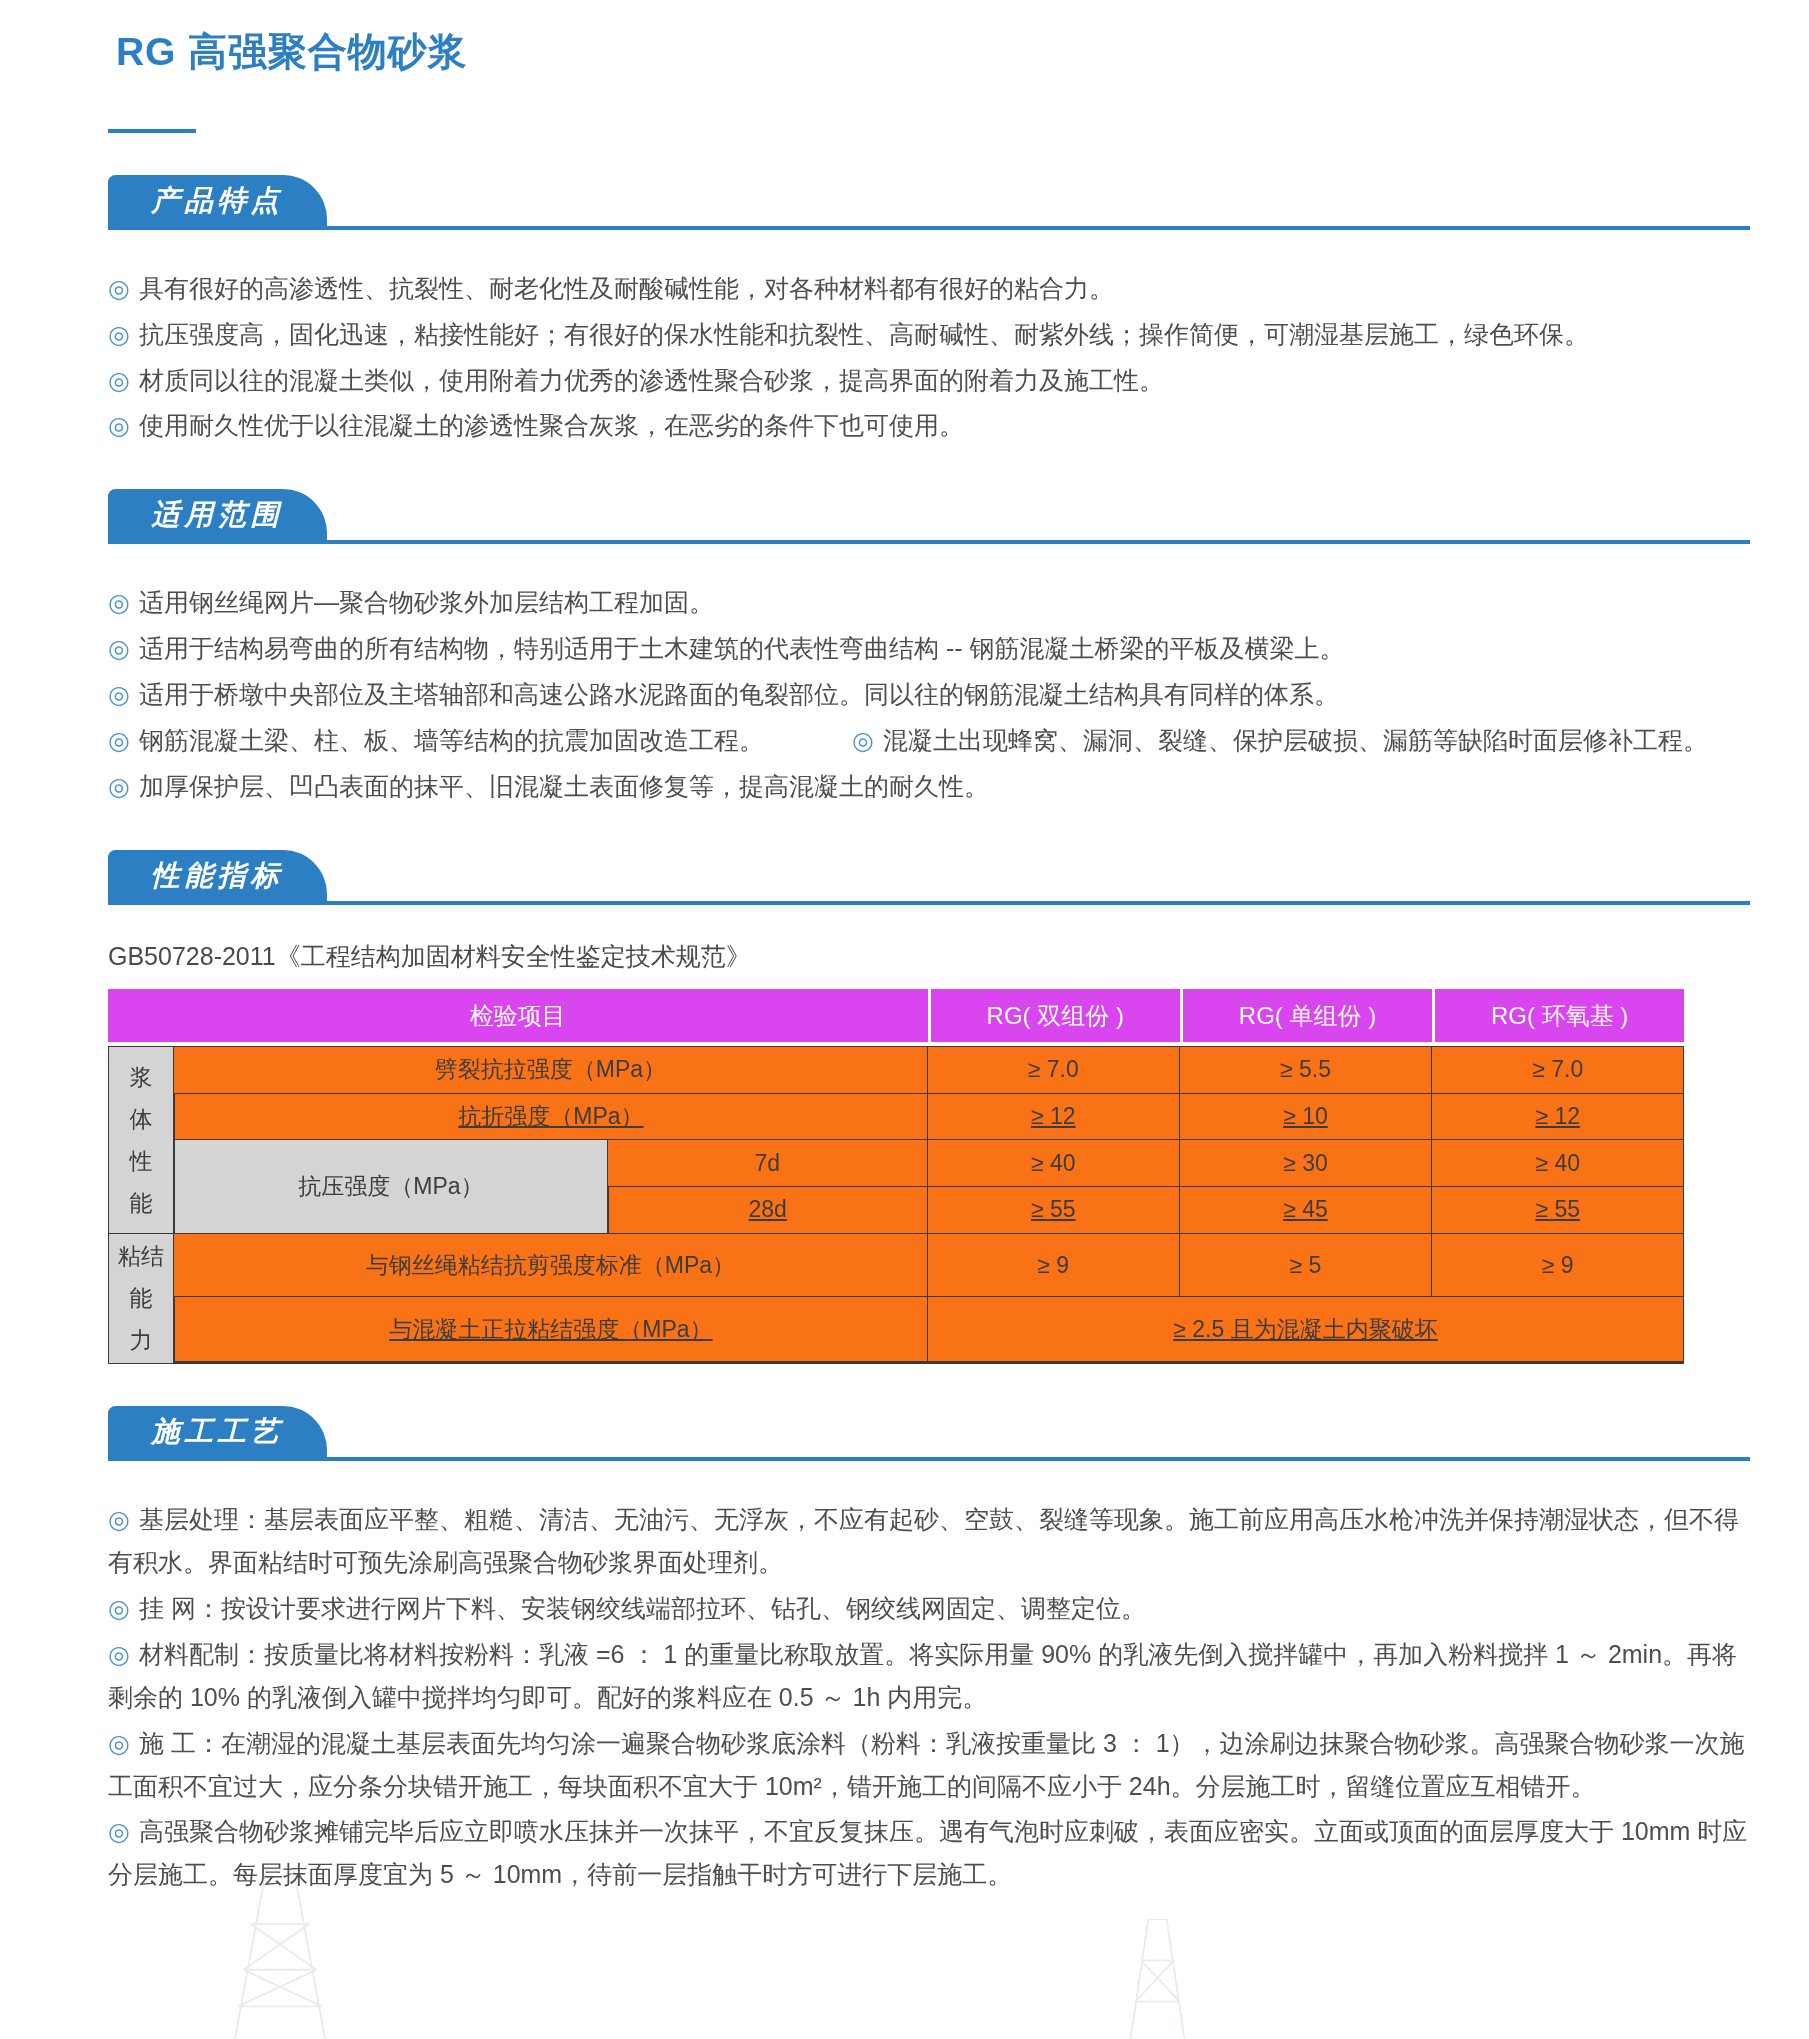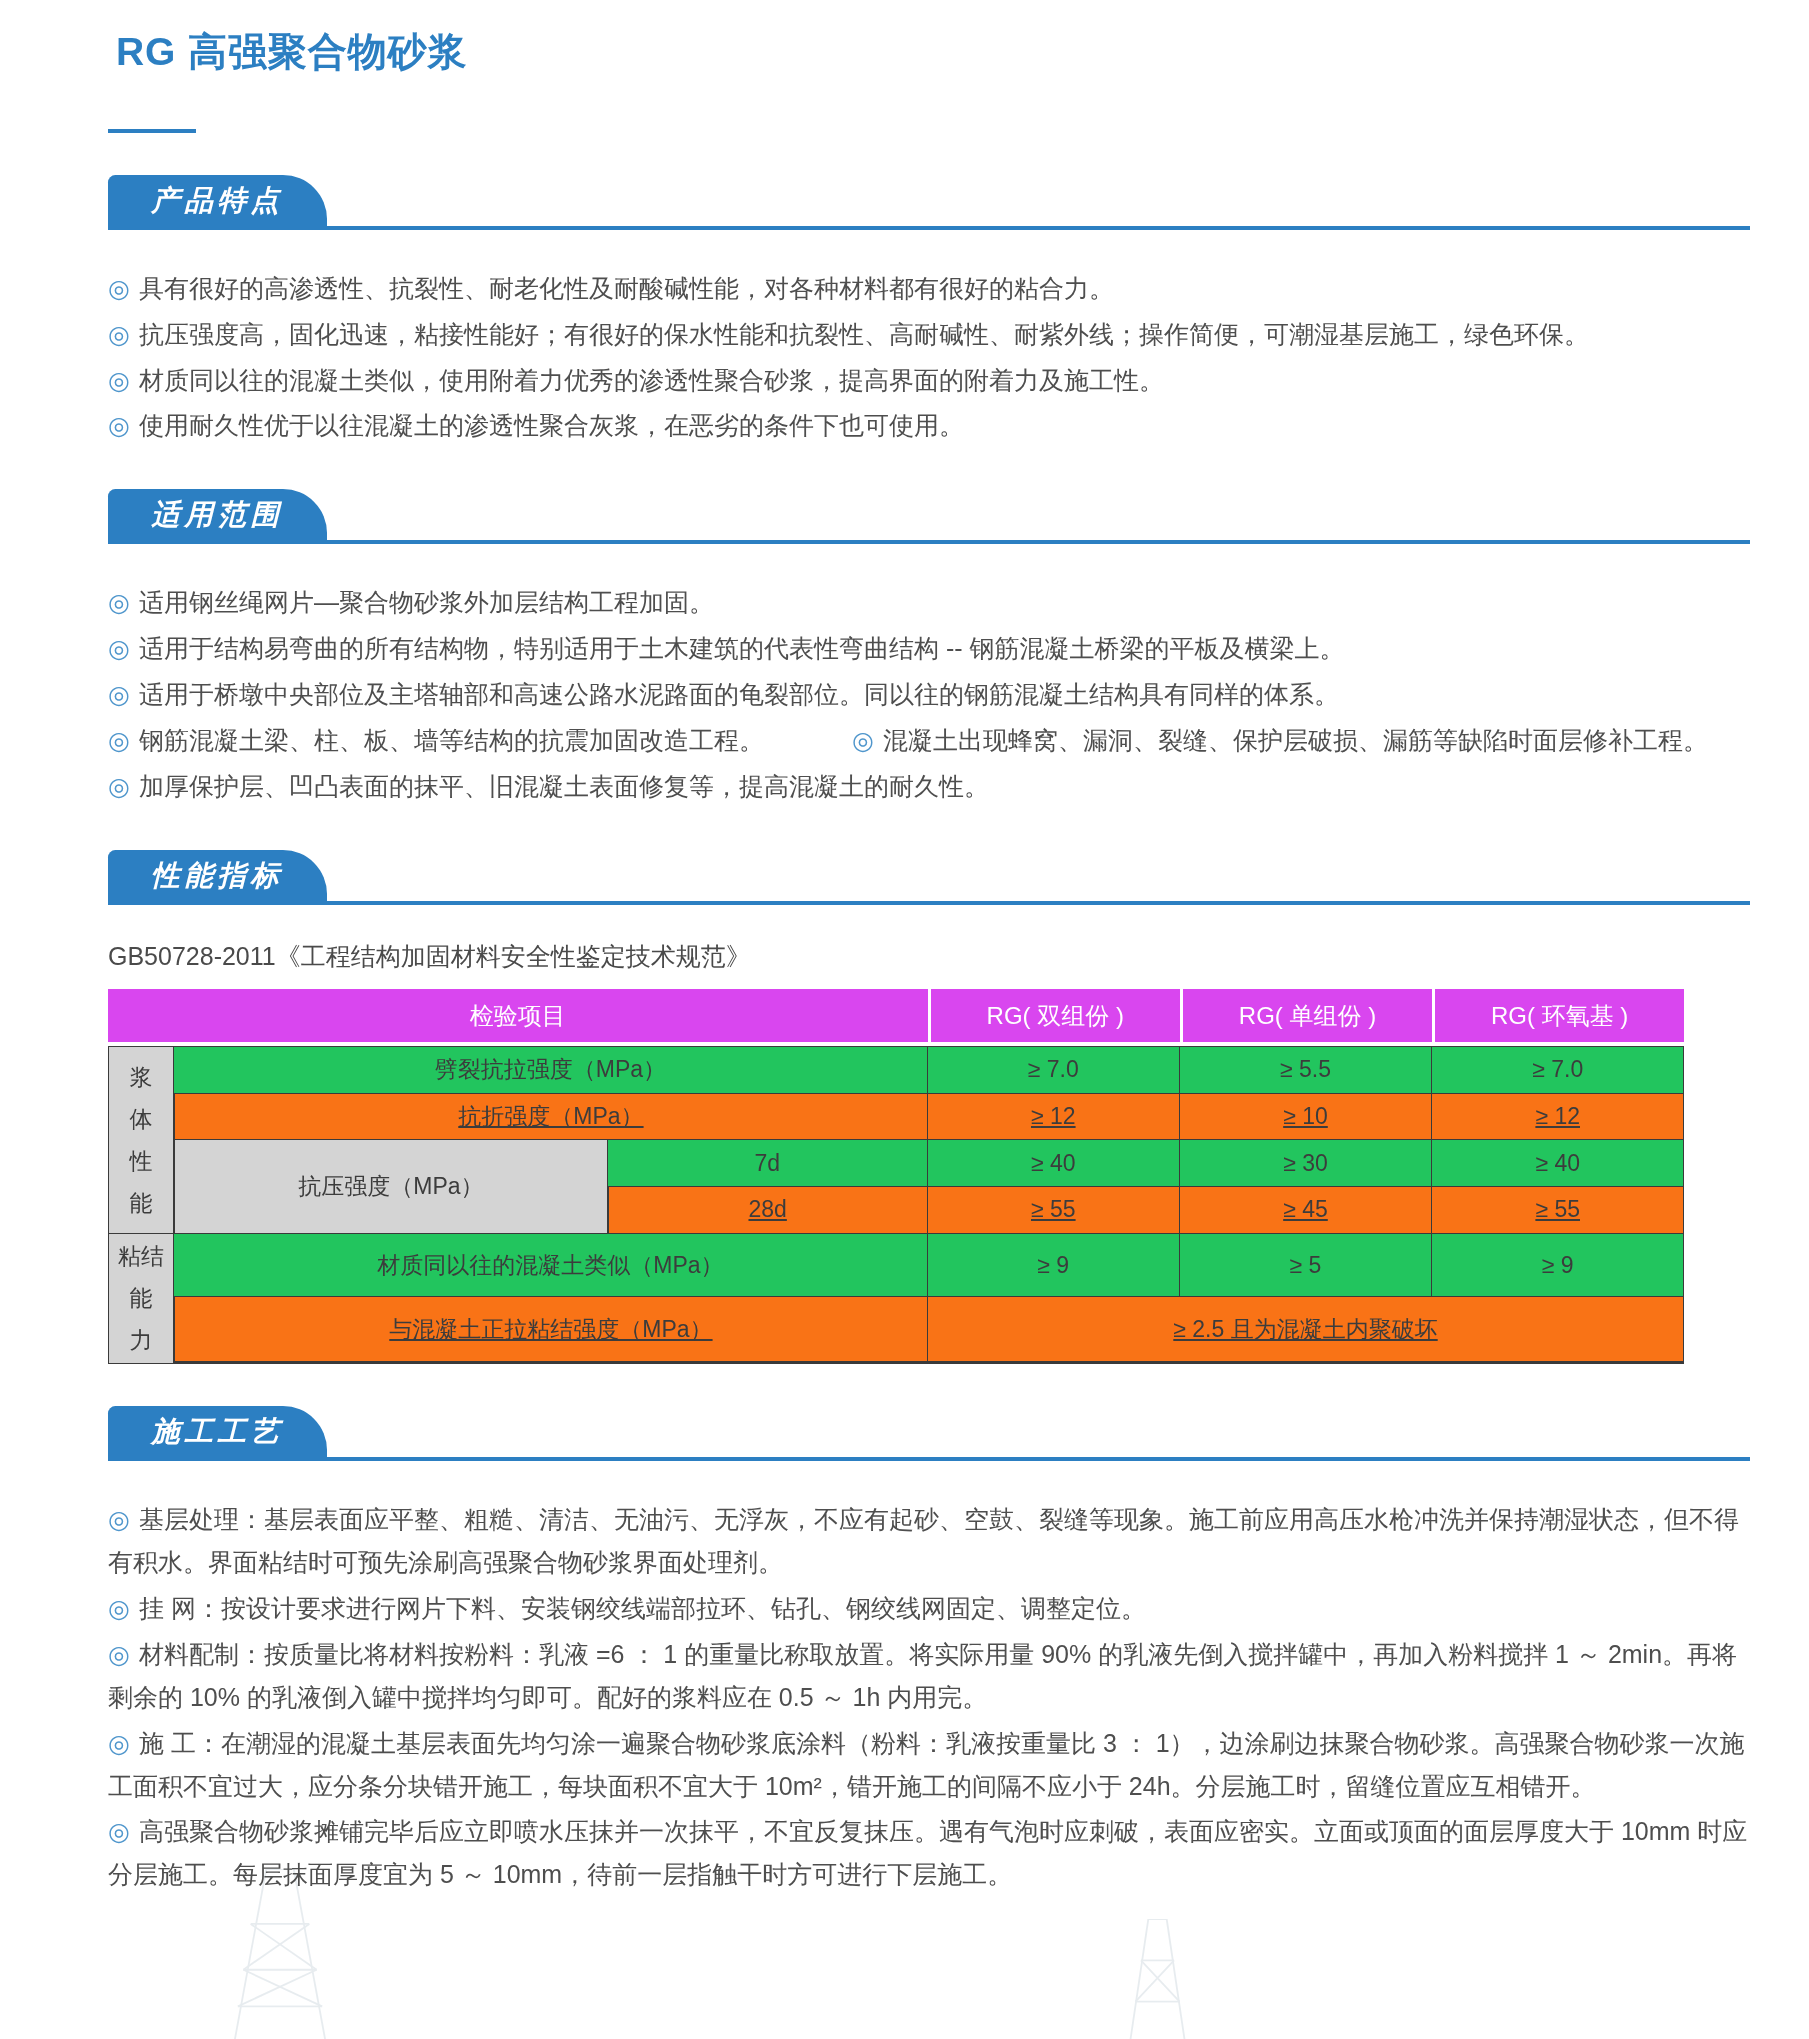--- a/index.html
+++ b/index.html
@@ -82,21 +82,21 @@
   table.perf th + th{border-left:3.7px solid #ffffff;}
   table.perf td{
     text-align:center;
     height:42px;
     border-right:1.8px solid #3a3a3a;
     border-bottom:1.8px solid #3a3a3a;
     padding:1.8px 5.5px;
   }
   table.perf tr td:first-child{border-left:1.8px solid #3a3a3a;}
   table.perf tr.rfirst td{border-top:1.8px solid #3a3a3a;}
-  table.perf tr.gray td{background:#22c55e;}
+  table.perf tr.gray td{background:#f97316;}
   table.perf tr.white td{background:#f97316;text-decoration:underline;}
   table.perf td.grp{
     background:#d4d4d4 !important;
     white-space:pre-line;
     line-height:42px;
     border-left:1.8px solid #3a3a3a;
   }
   table.perf td.comp{background:#d4d4d4 !important;}
   table.perf tr.last td{border-bottom:3.7px solid #3a3a3a;margin-top:8px;}
   
@@ -198,21 +198,21 @@
         </tr>
         <tr class="white">
           <td>28d</td>
           <td>≥ 55</td>
           <td>≥ 45</td>
           <td>≥ 55</td>
         </tr>
         <tr class="gray">
           <td rowspan="2" class="grp">粘结能
 力</td>
-          <td colspan="2">材质同以往的混凝土类似（MPa）</td>
+          <td colspan="2">与钢丝绳粘结抗剪强度标准（MPa）</td>
           <td>≥ 9</td>
           <td>≥ 5</td>
           <td>≥ 9</td>
         </tr>
         <tr class="white last">
           <td colspan="2">与混凝土正拉粘结强度（MPa）</td>
           <td colspan="3">≥ 2.5 且为混凝土内聚破坏</td>
         </tr>
       </tbody>
     </table>

